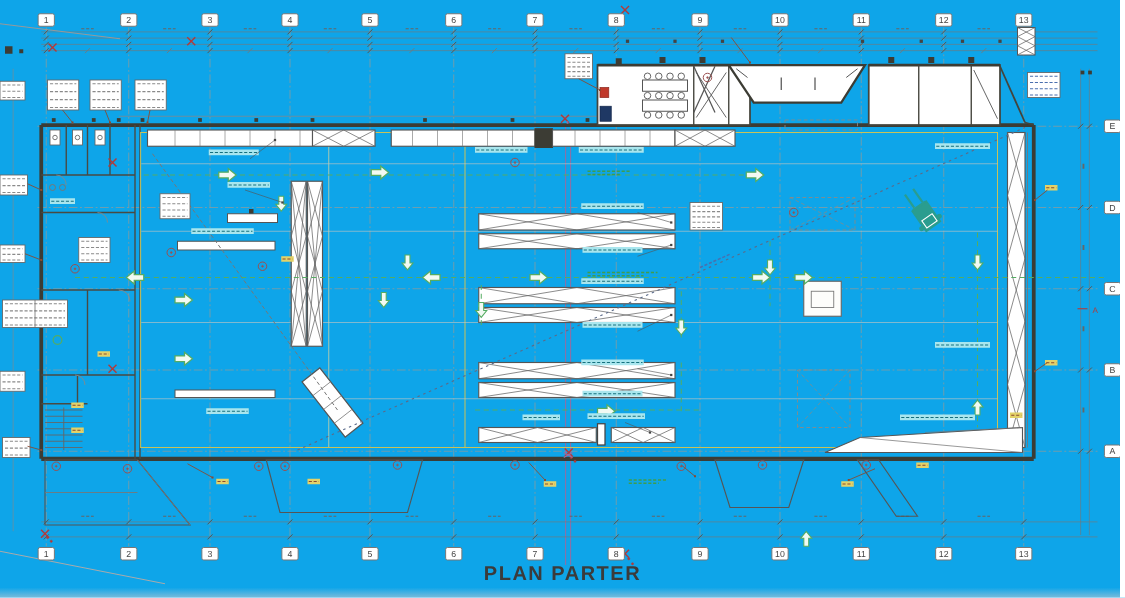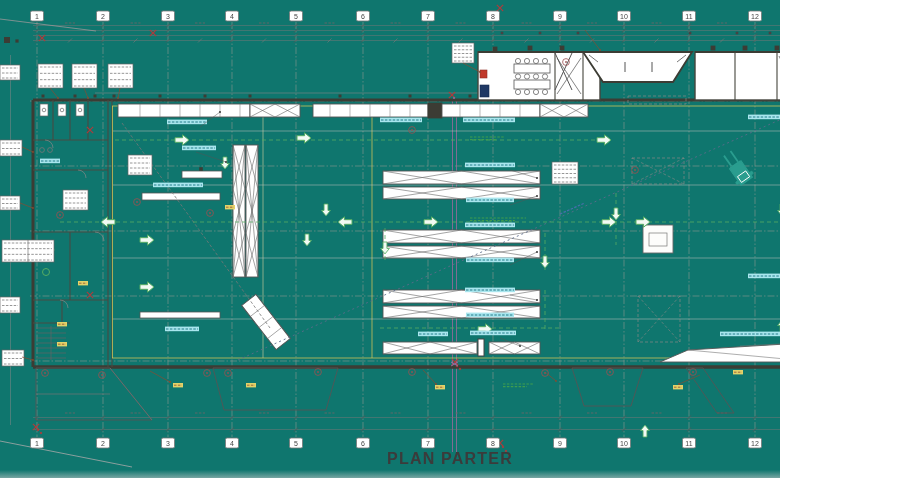--- a/index.html
+++ b/index.html
@@ -1,16 +1,16 @@
 <!DOCTYPE html>
 <html><head>
 <meta charset="utf-8">
 <style>
   html,body{margin:0;padding:0;background:#ffffff;}
-  .canvas{position:relative;width:780px;height:478px;background:#0f766e;overflow:hidden;
+  .canvas{position:relative;width:896px;height:478px;background:#0ea5e9;overflow:hidden;
           font-family:"Liberation Sans", sans-serif;}
   .canvas svg{position:absolute;left:0;top:0;}
   .edge-fade{position:absolute;left:0;bottom:0;width:100%;height:8px;
              background:linear-gradient(to bottom,rgba(255,255,255,0),rgba(205,205,205,.55));}
 </style>
 </head>
 <body>
 
 <div class="canvas">
   <svg id="plan" width="900" height="478" viewBox="0 0 900 478">

